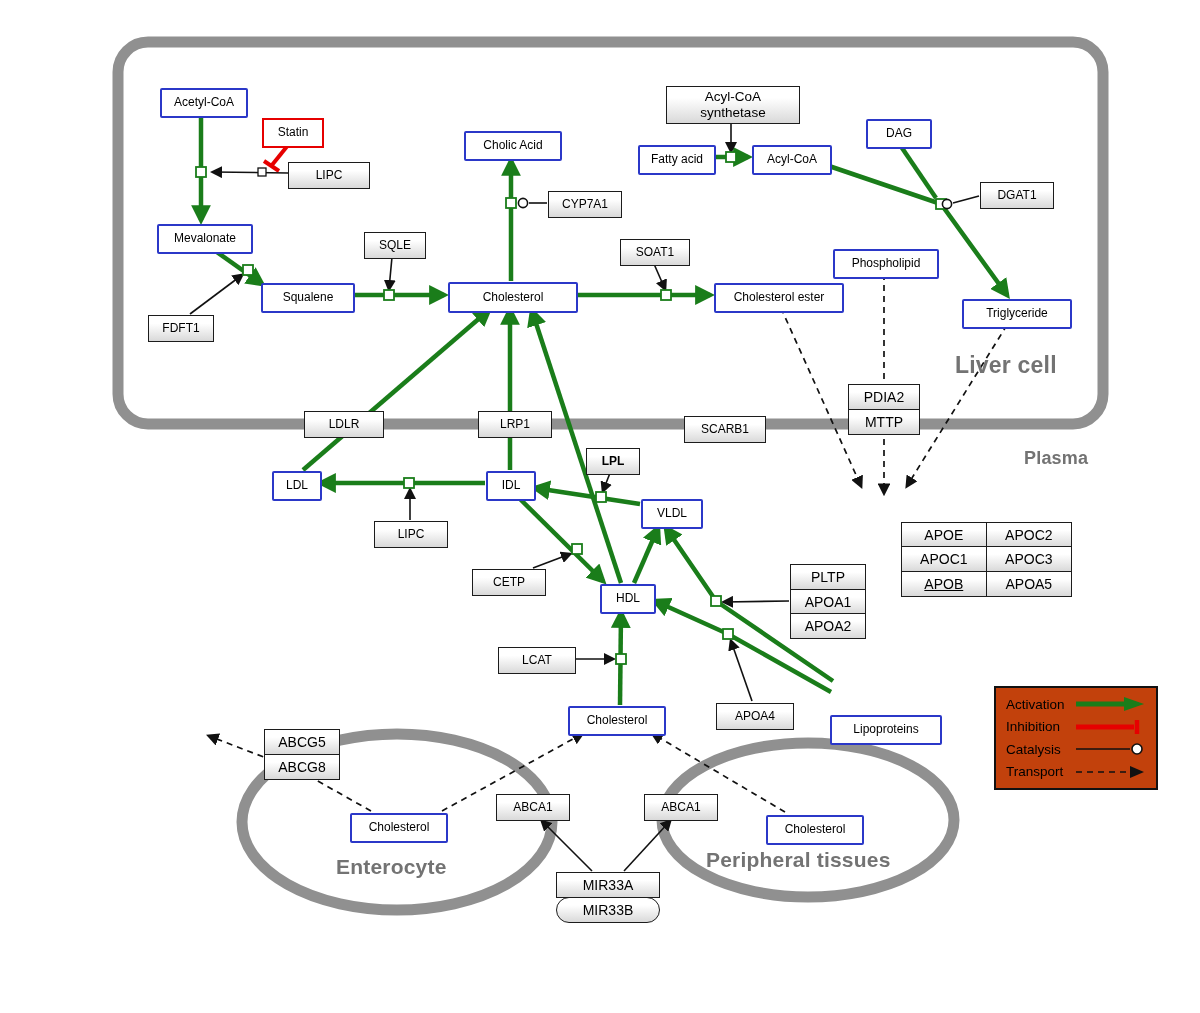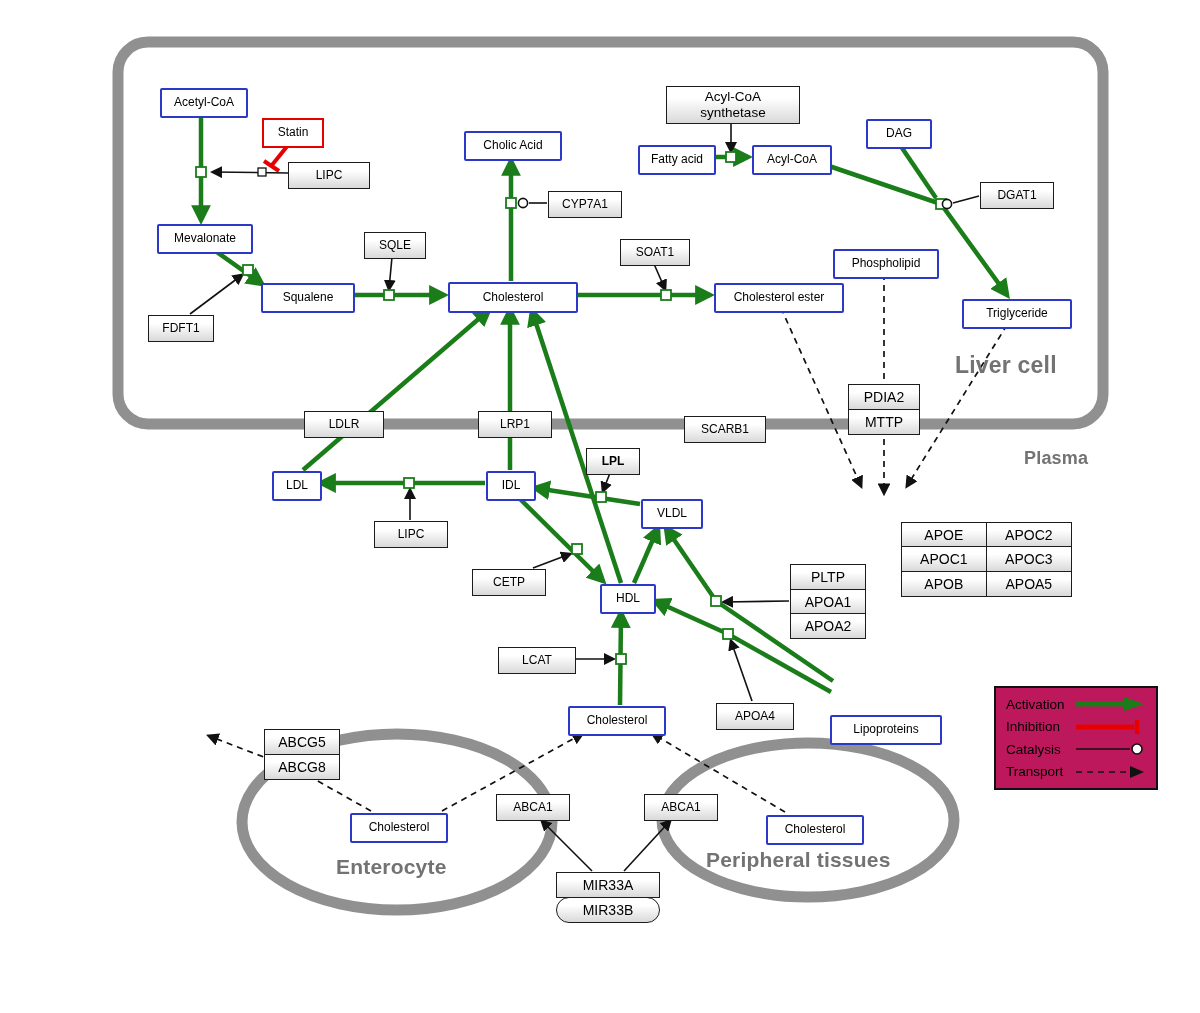--- a/index.html
+++ b/index.html
@@ -13,21 +13,21 @@
   .enzyme{border:1.4px solid #1c1c1c;background:linear-gradient(#ffffff 30%,#d9d9d9)}
   .inhibitor{border:2.6px solid #e60000}
   .stack{position:absolute;z-index:3;display:flex;flex-direction:column}
   .stack-cell,.grid-cell{border:1.4px solid #1c1c1c;background:linear-gradient(#ffffff 30%,#d9d9d9);
         display:flex;align-items:center;justify-content:center;font-size:14px;color:#000}
   .stack-cell{margin-top:-1.4px}
   .stack-cell:first-child{margin-top:0}
   .gridbox{position:absolute;z-index:3;display:grid}
   .grid-cell{margin-left:-1.4px;margin-top:-1.4px}
   .region-label{position:absolute;z-index:2;font-weight:bold;color:#737373;letter-spacing:.2px;white-space:nowrap}
-  #legend{position:absolute;z-index:3;border:2.6px solid #111;background:#be185d;display:flex;
+  #legend{position:absolute;z-index:3;border:2.6px solid #111;background:#c2410c;display:flex;
         flex-direction:column;justify-content:space-around;padding:5px 10px;box-sizing:border-box}
   .legend-row{display:flex;align-items:center;justify-content:space-between;height:24px}
   .legend-label{font-size:13.5px;color:#000;margin-right:8px}
 </style>
 </head>
 <body>
 
 <div id="canvas">
   <svg id="edges-svg" width="1200" height="1013" viewBox="0 0 1200 1013">
     <defs>
@@ -200,21 +200,21 @@
       <div class="stack" style="left: 790px; top: 564px; width: 76px;">
         <div class="stack-cell" style="height: 24px;">PLTP</div>
         <div class="stack-cell" style="height: 24px;">APOA1</div>
         <div class="stack-cell" style="height: 24px;">APOA2</div>
       </div>
       <div class="gridbox" style="left: 902px; top: 523px; grid-template-columns: repeat(2, 85px);">
         <div class="grid-cell" style="height: 24px;">APOE</div>
         <div class="grid-cell" style="height: 24px;">APOC2</div>
         <div class="grid-cell" style="height: 24px;">APOC1</div>
         <div class="grid-cell" style="height: 24px;">APOC3</div>
-        <div class="grid-cell" style="height: 24px;">APOB</div>
+        <div class="grid-cell" style="height: 24px; text-decoration: underline;">APOB</div>
         <div class="grid-cell" style="height: 24px;">APOA5</div>
       </div>
       <div class="node enzyme" style="left: 498px; top: 647px; width: 76px; height: 25px;">
         <span>LCAT</span>
       </div>
       <div class="node enzyme" style="left: 716px; top: 703px; width: 76px; height: 25px;">
         <span>APOA4</span>
       </div>
       <div class="node metabolite" style="left: 830px; top: 679px; width: 108px; height: 26px; margin-top: 36px;">
         <span>Lipoproteins</span>

